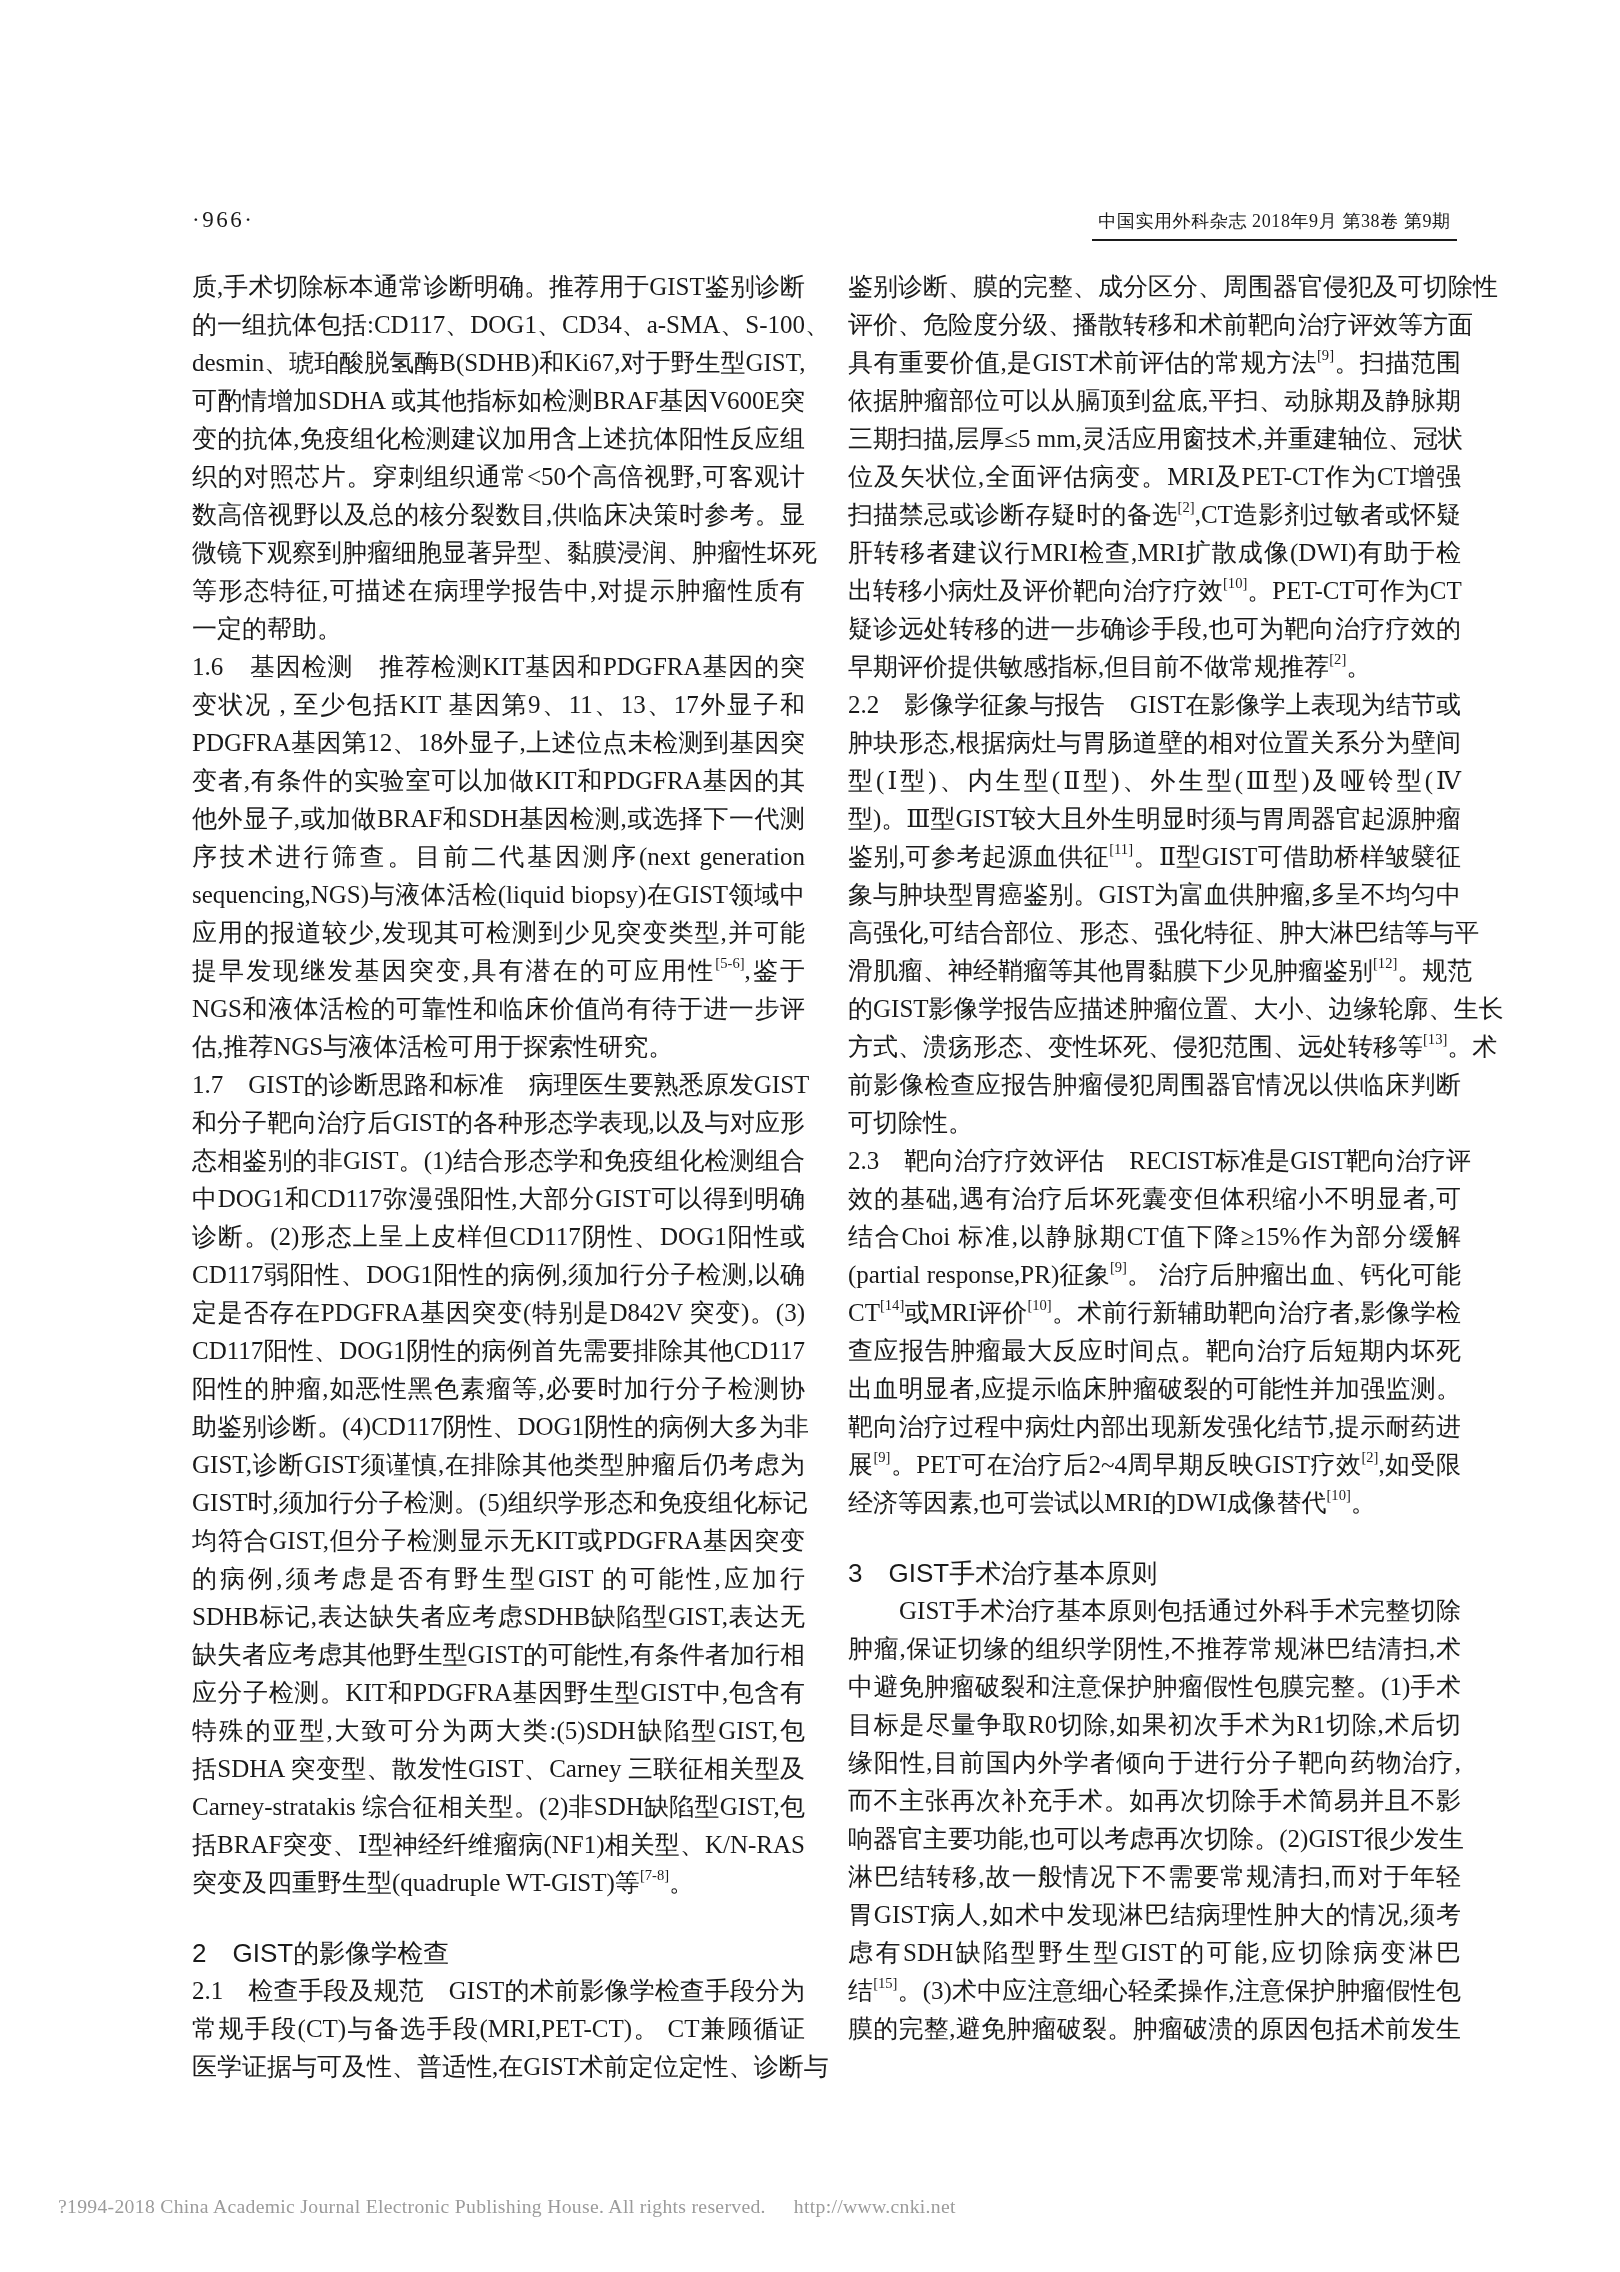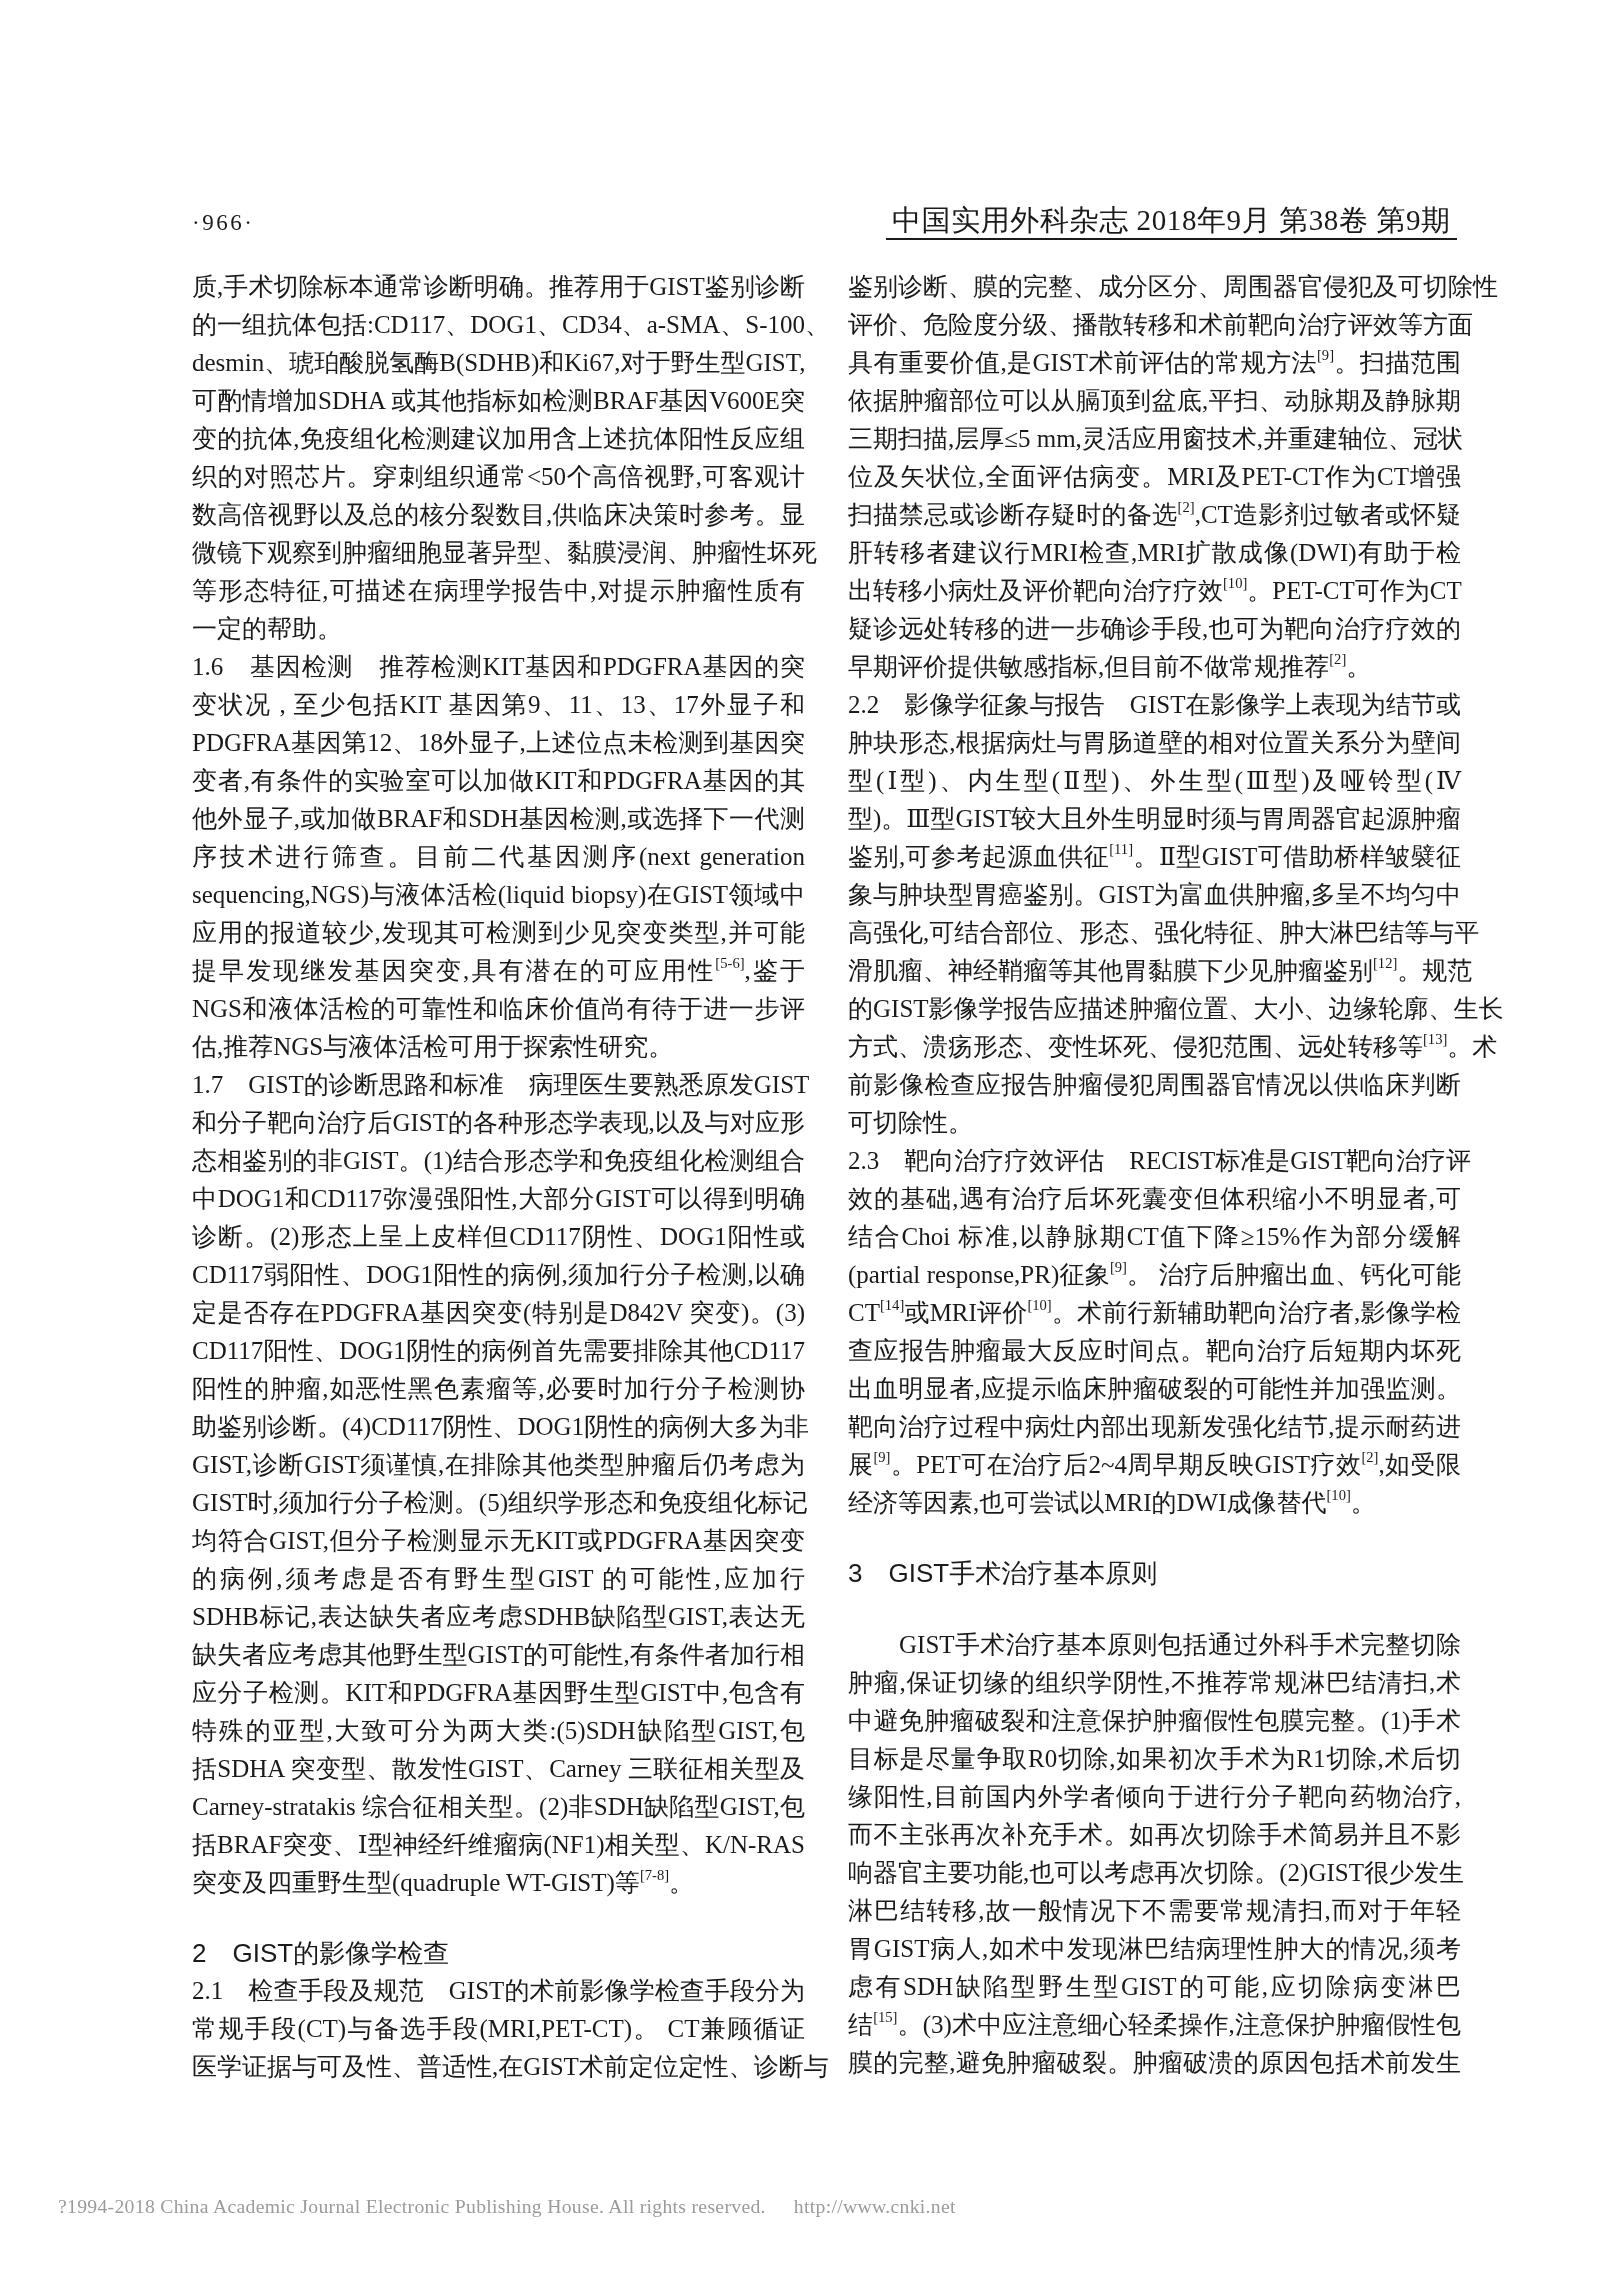--- a/index.html
+++ b/index.html
@@ -20,21 +20,21 @@
   
   .header{
     position:absolute;
     top:206px;left:192px;width:1265px;
     display:flex;justify-content:space-between;align-items:baseline;
   }
   .page-num{
     font-size:23px;line-height:28px;letter-spacing:2.5px;white-space:nowrap;
   }
   .journal{
-    font-size:29px;line-height:28px;letter-spacing:0.6px;white-space:nowrap;
+    font-size:18px;line-height:28px;letter-spacing:0.6px;white-space:nowrap;
     border-bottom:2.5px solid var(--ink);
     padding:0 6.3px 3.8px 6.3px;
   }
 
   
   .col{
     position:absolute;top:268px;width:613px;
     font-size:25px;line-height:38px;
   }
   .col-left{left:192px;}
@@ -44,21 +44,21 @@
     width:100%;
     white-space:nowrap;
     text-align:justify;
     text-align-last:justify;
     text-justify:inter-character;
   }
   .line.no-stretch{
     text-align:left;
     text-align-last:left;
   }
-  .line.indent{ text-indent:51px;margin-top:34px; }
+  .line.indent{ text-indent:51px; }
 
   .heading-block{
     margin-top:32px;
     font-family:"Liberation Sans","DejaVu Sans",sans-serif;
     font-weight:normal;
     font-size:26px;
   }
   .heading-block .line{white-space:nowrap;}
 
   sup{

